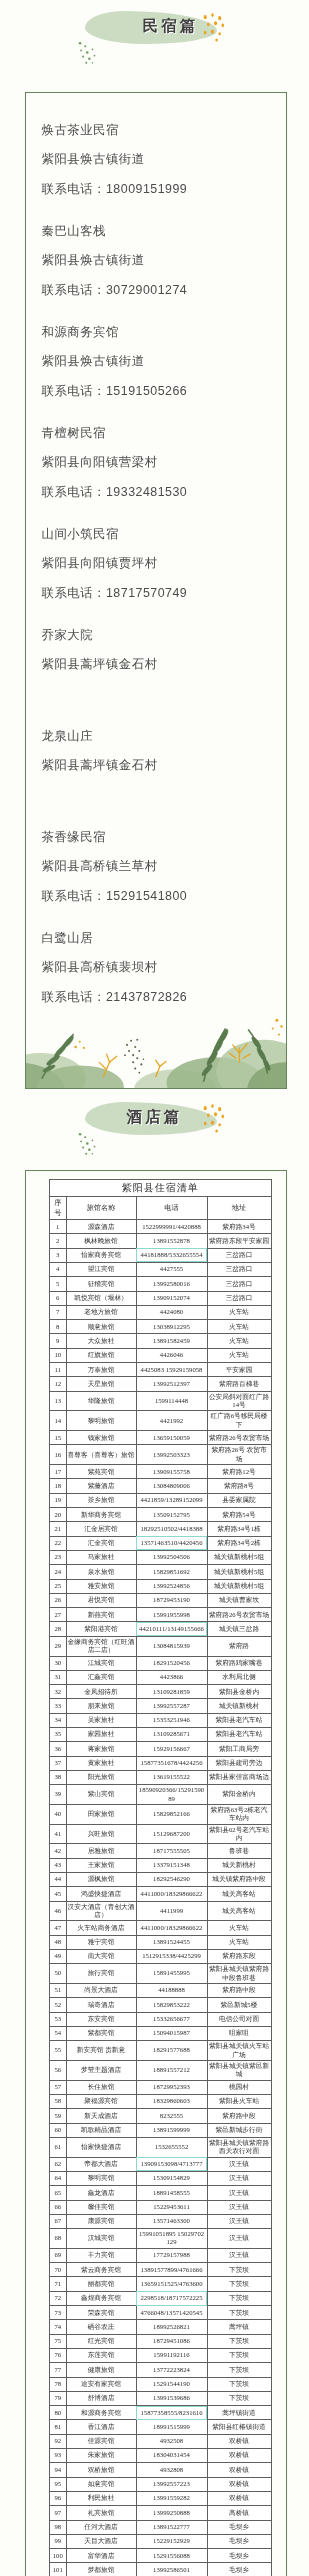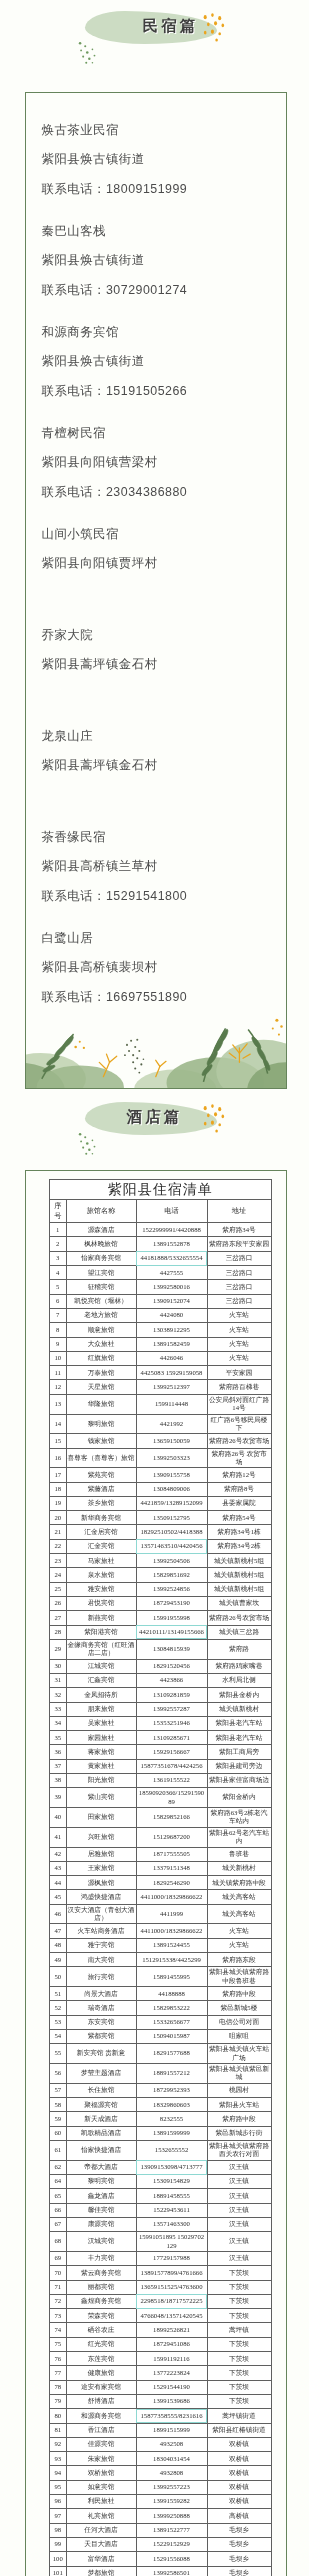--- a/index.html
+++ b/index.html
@@ -28,21 +28,21 @@
   #card-hotel{top:1170px;height:1814px;}
   .ms-list{padding:29px 5.2px 0 15.5px;}
   .ms-entry{height:101px;}
   .ms-line{font-size:12.4px;color:#4b4b4b;line-height:16px;margin-bottom:13.4px;letter-spacing:0.5px;white-space:nowrap;}
   .deco{position:absolute;left:0;bottom:0;width:260px;height:77px;pointer-events:none;}
   .hotel-table{position:absolute;left:23px;top:7.7px;width:221px;background:#ffffff;
     border-collapse:collapse;table-layout:fixed;
     font-family:"Liberation Serif","DejaVu Serif",serif;color:#2e2e2e;}
   .hotel-table td,.hotel-table th{border:0.5px solid #5f5f5f;text-align:center;vertical-align:middle;
     padding:1px 1px;font-weight:normal;word-break:break-all;}
-  .hotel-table .title-cell{font-size:14px;height:14.4px;letter-spacing:1px;margin-top:8px;}
+  .hotel-table .title-cell{font-size:10px;height:14.4px;letter-spacing:1px;margin-top:8px;}
   .hotel-table th{font-size:7.2px;height:13.4px;}
   .hotel-table td{font-size:6.7px;height:11.3px;line-height:1.25;}
   .col-no{width:16.5px;}
   .col-name{width:70px;}
   .col-phone{width:71px;}
   .col-addr{width:64px;}
   td.hl{outline:1px solid #8ed8d2;outline-offset:-1px;}
   .hidden-defs{position:absolute;width:0;height:0;overflow:hidden;}
 </style>
 </head>
@@ -179,26 +179,27 @@
 
         <div class="ms-entry">
           <div class="ms-line">和源商务宾馆</div>
           <div class="ms-line">紫阳县焕古镇街道</div>
           <div class="ms-line"><span>联系电话：</span><span>15191505266</span></div>
         </div>
 
         <div class="ms-entry">
           <div class="ms-line">青檀树民宿</div>
           <div class="ms-line">紫阳县向阳镇营梁村</div>
-          <div class="ms-line"><span>联系电话：</span><span>23034386880</span></div>
+          <div class="ms-line"><span>联系电话：</span><span>19332481530</span></div>
         </div>
 
         <div class="ms-entry">
           <div class="ms-line">山间小筑民宿</div>
           <div class="ms-line">紫阳县向阳镇贾坪村</div>
+          <div class="ms-line"><span>联系电话：</span><span>18717570749</span></div>
         </div>
 
         <div class="ms-entry">
           <div class="ms-line">乔家大院</div>
           <div class="ms-line">紫阳县蒿坪镇金石村</div>
         </div>
 
         <div class="ms-entry">
           <div class="ms-line">龙泉山庄</div>
           <div class="ms-line">紫阳县蒿坪镇金石村</div>
@@ -206,21 +207,21 @@
 
         <div class="ms-entry">
           <div class="ms-line">茶香缘民宿</div>
           <div class="ms-line">紫阳县高桥镇兰草村</div>
           <div class="ms-line"><span>联系电话：</span><span>15291541800</span></div>
         </div>
 
         <div class="ms-entry">
           <div class="ms-line">白鹭山居</div>
           <div class="ms-line">紫阳县高桥镇裴坝村</div>
-          <div class="ms-line"><span>联系电话：</span><span>16697551890</span></div>
+          <div class="ms-line"><span>联系电话：</span><span>21437872826</span></div>
         </div>
       </div>
     <svg class="deco" viewBox="0 0 505 150">
         <use href="#deco-bushes"></use>
       </svg>
   </div>
 
   <div class="section-head" id="head-hotel">
     <div class="brush"></div>
     <svg class="dots-green" width="21.6" height="25" viewBox="0 0 42 48">

